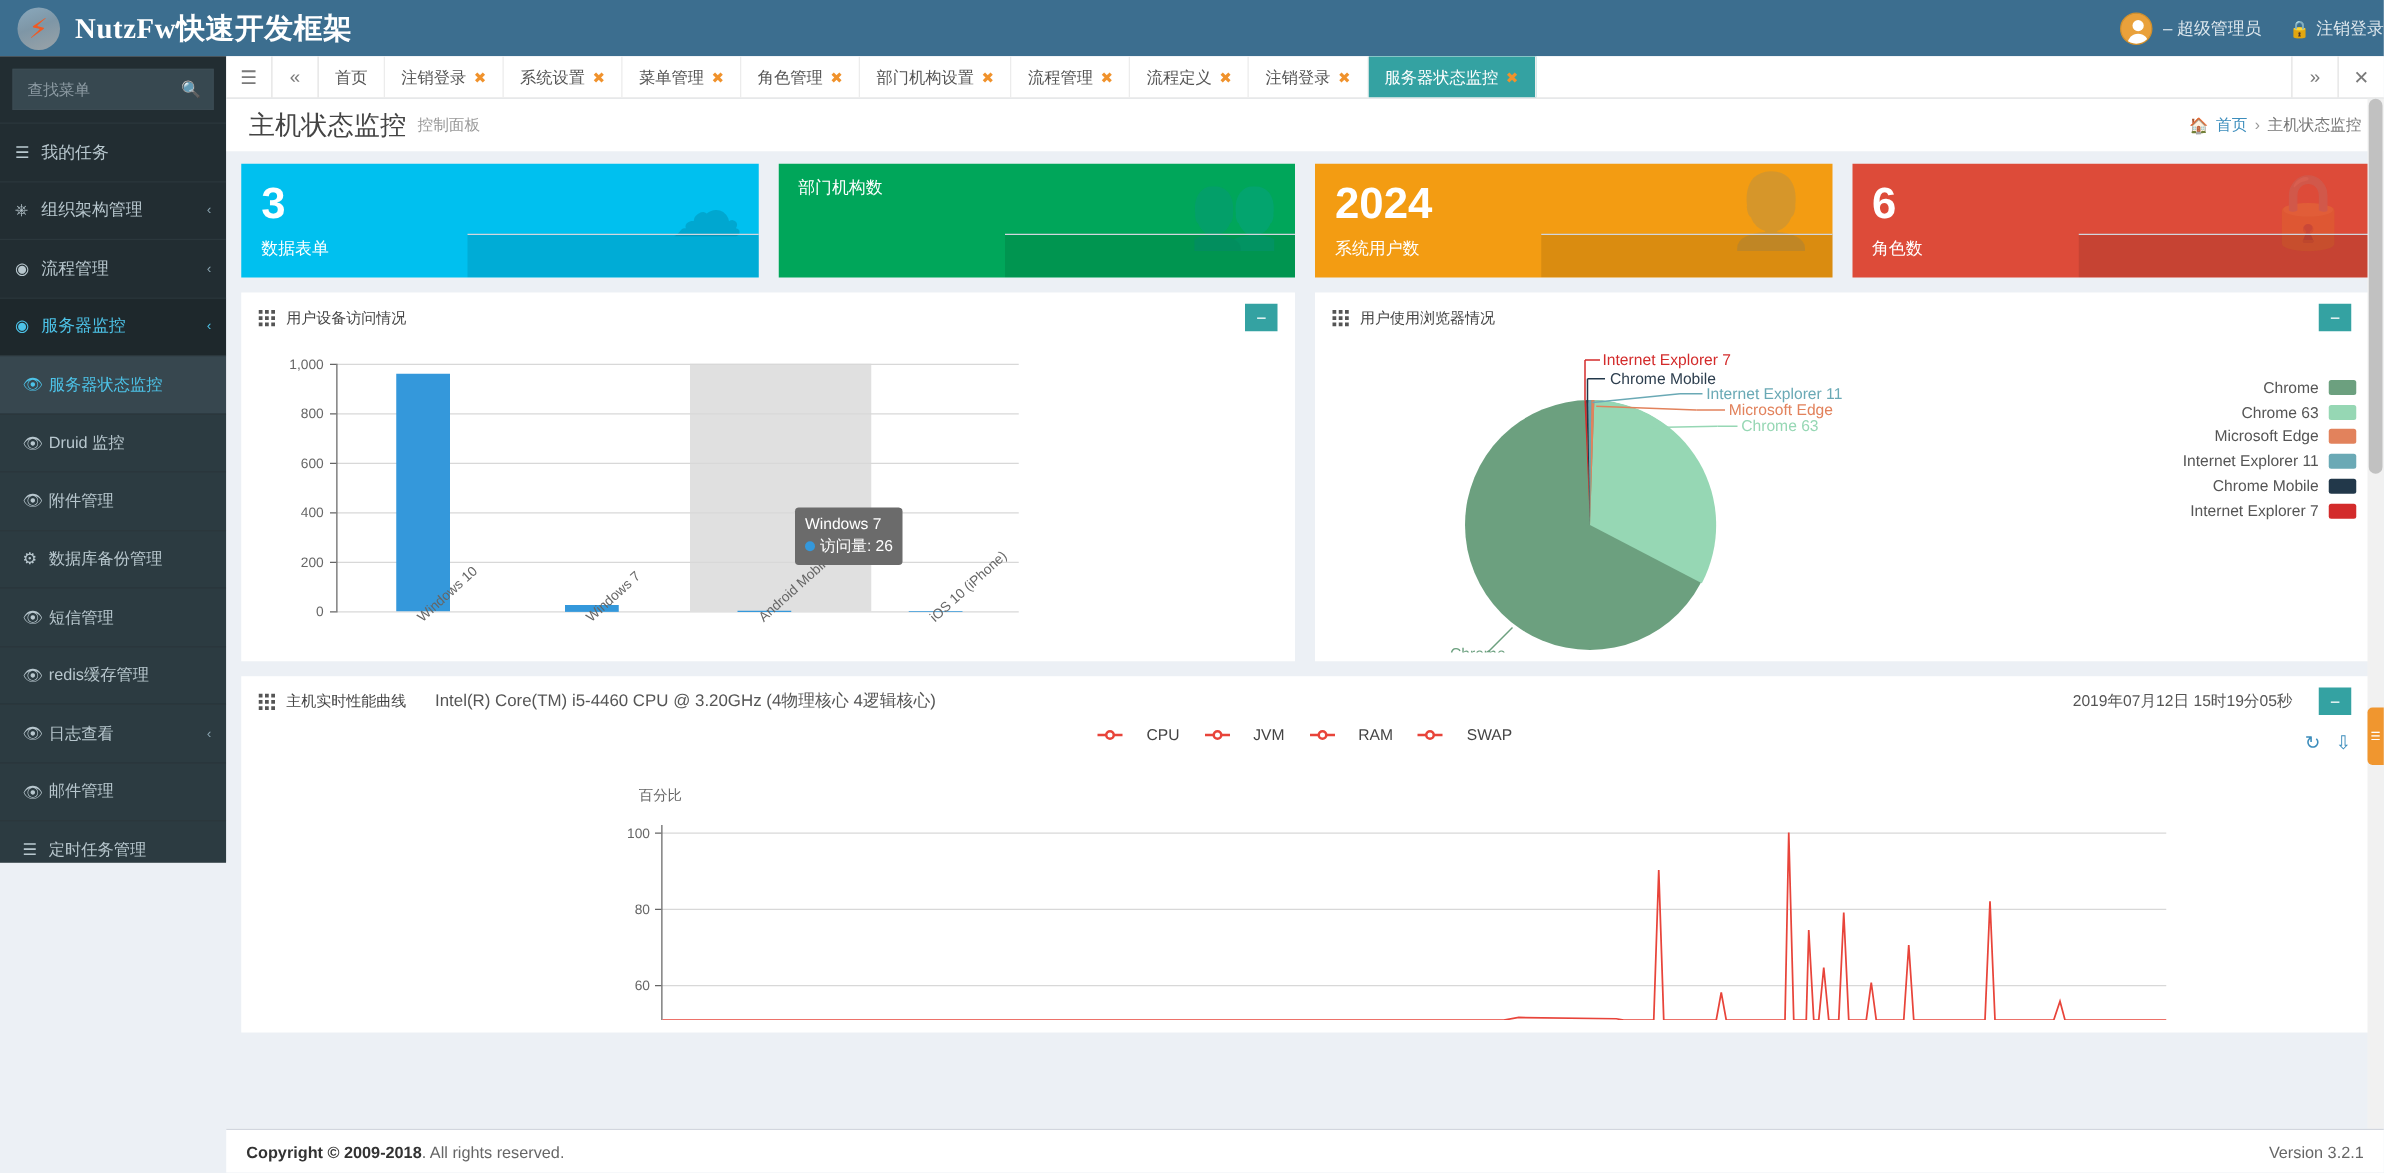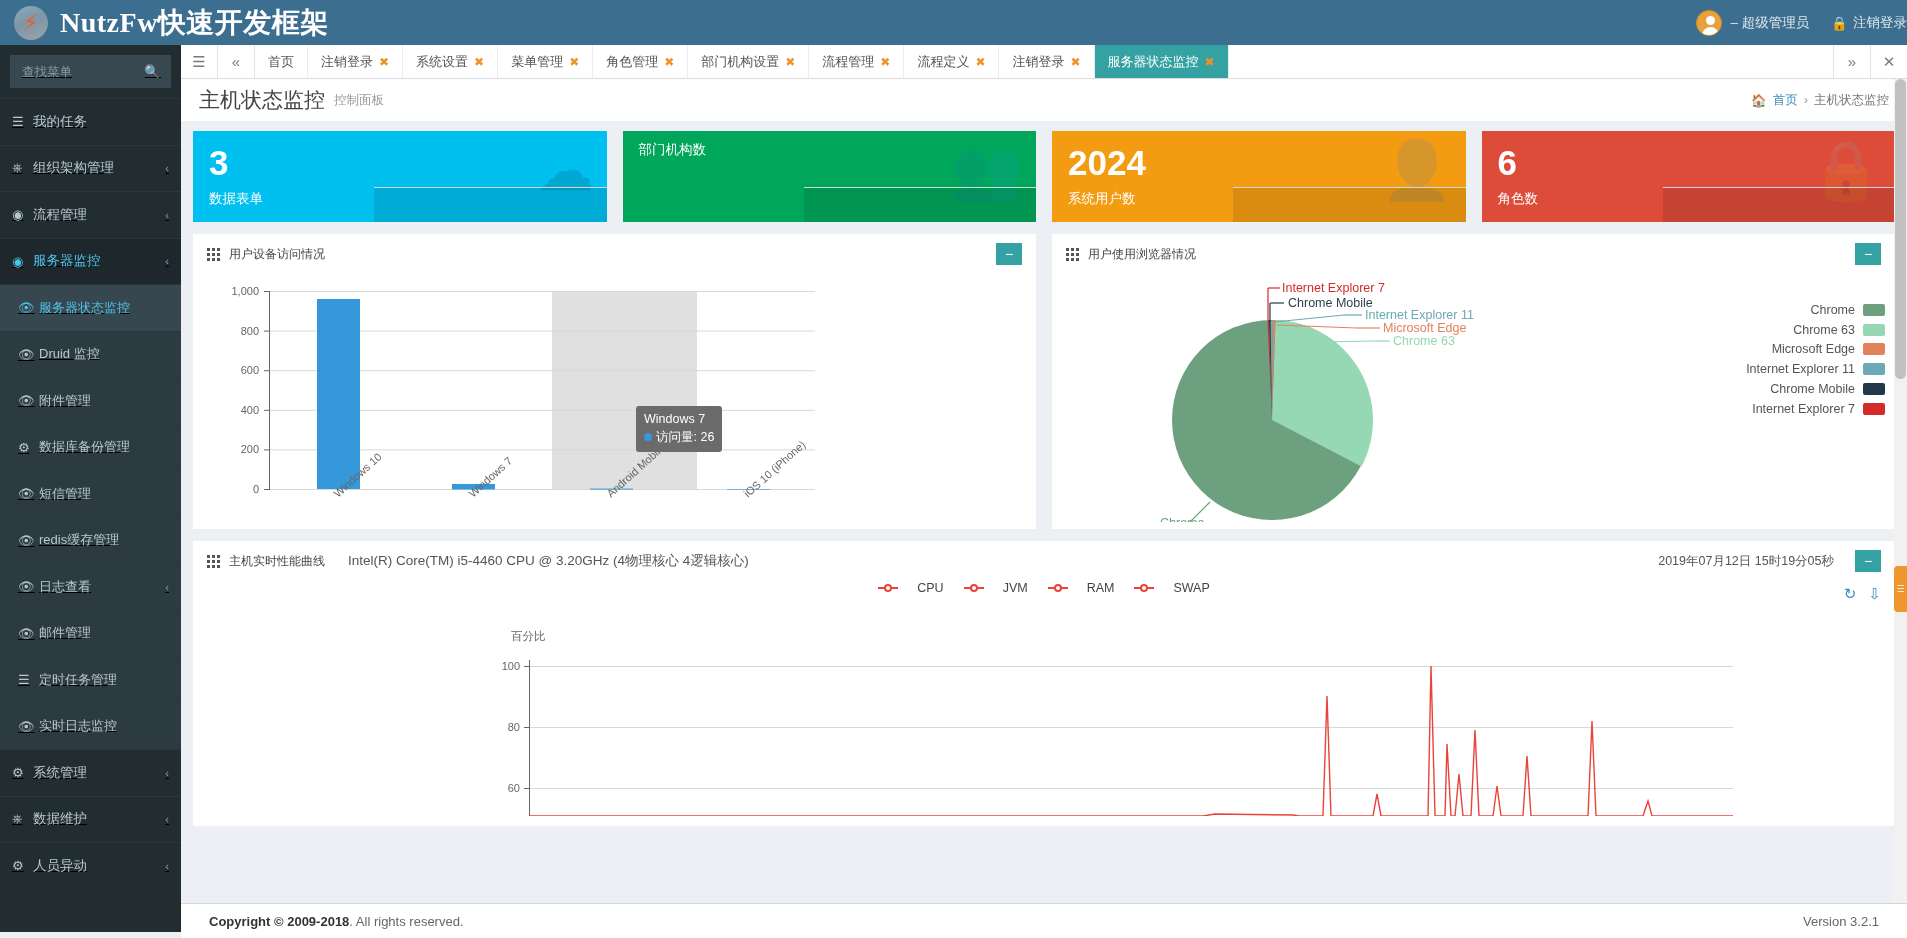--- a/index.html
+++ b/index.html
@@ -19,43 +19,43 @@
   .logo-circle {
     width: 34px; height: 34px; border-radius: 50%;
     background: linear-gradient(160deg,#8aa9bd 0%,#7e96a6 45%,#9aa3a8 100%);
     position: relative; flex: 0 0 auto; overflow: hidden;
   }
   .logo-circle:after {
     content: "\26A1"; position: absolute; left: 9px; top: 3px;
     font-size: 22px; color: #f05a23; line-height: 28px;
   }
   .brand {
-    color: #fff; font-size: 28px; font-weight: bold; margin-left: 12px;
+    color: #fff; font-size: 23px; font-weight: bold; margin-left: 12px;
     letter-spacing: .5px; white-space: nowrap;
     font-family: "Liberation Serif", "DejaVu Serif", serif;
   }
   .top-right { margin-left: auto; display: flex; align-items: center; padding-right: 0; gap: 22px; }
   .user-chip { display: flex; align-items: center; gap: 8px; color: #dfe8ee; font-size: 13.5px; }
   .avatar-sm {
     width: 26px; height: 26px; border-radius: 50%;
     background: #e9a13b; position: relative; overflow: hidden; border: 1px solid #d08f2c;
   }
   .avatar-sm:before {
     content:""; position:absolute; width:9px; height:9px; border-radius:50%;
     background:#fff; left:8.5px; top:5px;
   }
   .avatar-sm:after {
     content:""; position:absolute; width:17px; height:10px; border-radius:9px 9px 0 0;
     background:#fff; left:4.5px; top:16px;
   }
   .logout { color:#dfe8ee; font-size:13.5px; display:flex; align-items:center; gap:5px; cursor:pointer;}
   
   .sidebar {
-    position: absolute; top: 45px; left: 0; width: 181px; height: 887px;
-    background: #222d32; overflow: hidden; text-decoration: underline;
+    position: absolute; top: 45px; left: 0; width: 181px; height: 645px;
+    background: #222d32; overflow: hidden;
   }
   .search-box {
     margin: 10px; height: 33px; background: #374850; border: 1px solid #3b4a52;
     display: flex; align-items: center; padding: 0 9px;
   }
   .search-box input {
     background: transparent; border: 0; outline: 0; color: #9aa9b1;
     font-size: 12.5px; width: 100%; font-family: "Liberation Sans", sans-serif;
   }
   .search-box input::placeholder { color: #8d9ba3; }
@@ -160,21 +160,21 @@
   .lg-mark { width: 20px; height: 2px; position: relative; }
   .lg-mark:after {
     content: ""; position: absolute; left: 6px; top: -3px; width: 8px; height: 8px;
     border-radius: 50%; border: 2px solid currentColor; background: #fff; box-sizing: border-box;
   }
   .perf-tools { position: absolute; right: 14px; top: 44px; display: flex; gap: 12px; color: #3c8dbc; font-size: 15px; }
   
   .footer {
     position: absolute; bottom: 0; left: 181px; width: 1726px; height: 35px;
     background: #fff; border-top: 1px solid #d2d6de; display: flex; align-items: center;
-    padding: 0 28px; font-size: 13px; color: #666;
+    padding: 0 16px; font-size: 13px; color: #666;
   }
   .footer .ver { margin-left: auto; }
   .footer b { color: #333; }
   
   .vscroll {
     position: absolute; right: 0; top: 79px; width: 13px; height: 824px; background: #f1f1f1;
   }
   .vscroll .thumb { position: absolute; top: 0; left: 1px; width: 11px; height: 300px; background: #c1c1c1; border-radius: 6px;}
   .side-tab {
     position: absolute; right: 0; top: 566px; width: 13px; height: 46px;

